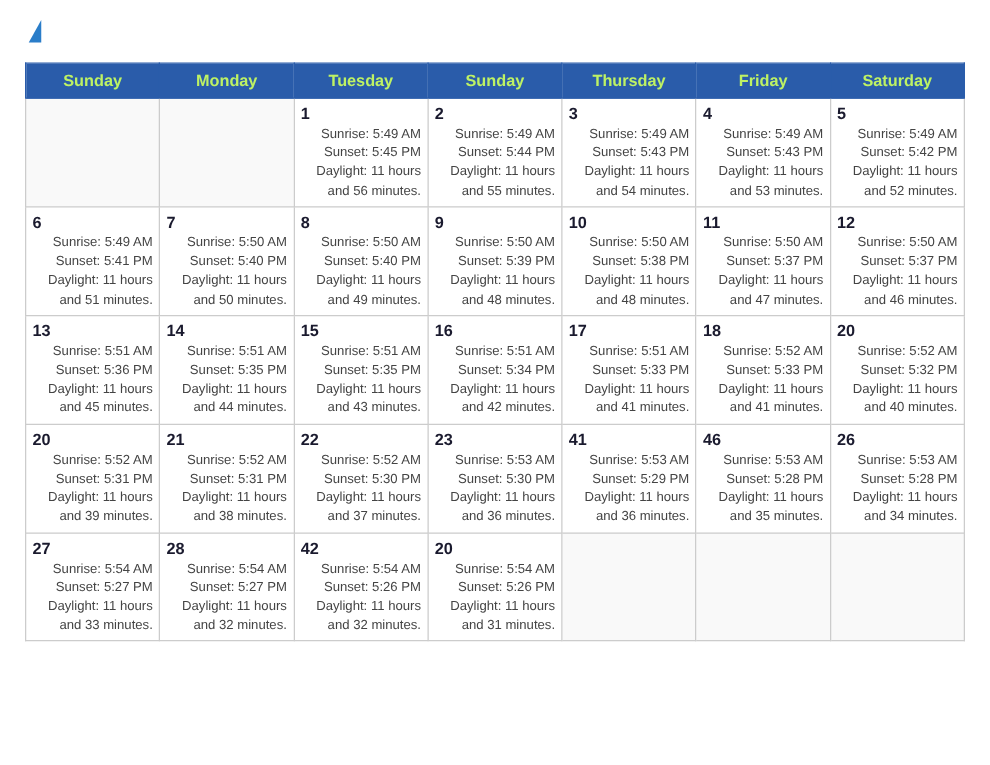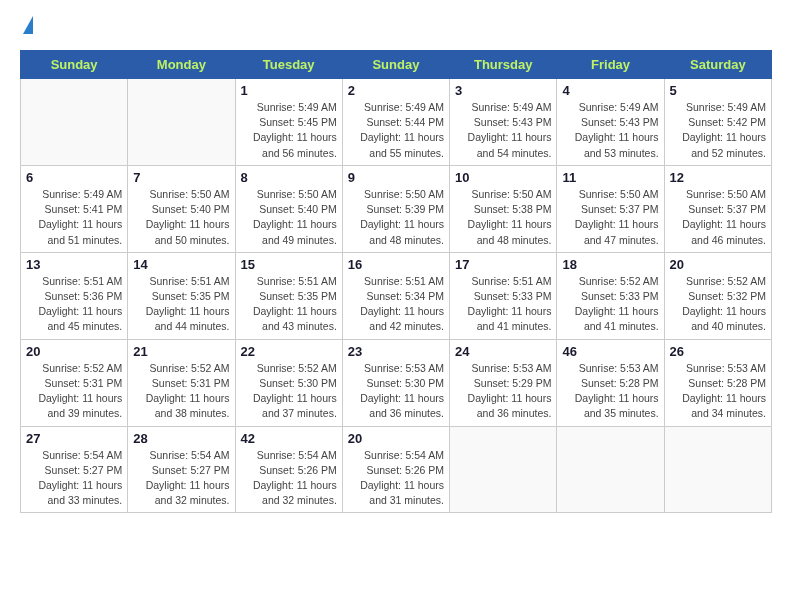--- a/index.html
+++ b/index.html
@@ -267,21 +267,21 @@
 Sunset: 5:30 PM
 Daylight: 11 hours and 37 minutes.</div>
         </td>
         <td>
           <span class="day-num">23</span>
           <div class="day-info" style="white-space: pre-line;">Sunrise: 5:53 AM
 Sunset: 5:30 PM
 Daylight: 11 hours and 36 minutes.</div>
         </td>
         <td>
-          <span class="day-num">24</span>
+          <span class="day-num">41</span>
           <div class="day-info" style="white-space: pre-line;">Sunrise: 5:53 AM
 Sunset: 5:29 PM
 Daylight: 11 hours and 36 minutes.</div>
         </td>
         <td>
           <span class="day-num">46</span>
           <div class="day-info" style="white-space: pre-line;">Sunrise: 5:53 AM
 Sunset: 5:28 PM
 Daylight: 11 hours and 35 minutes.</div>
         </td>

